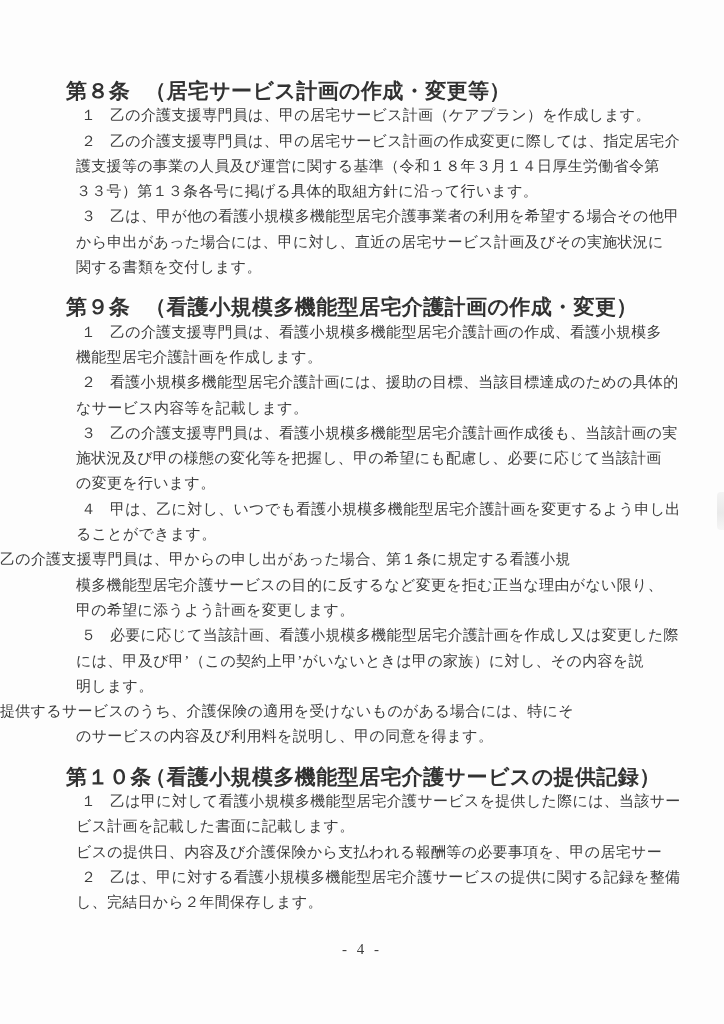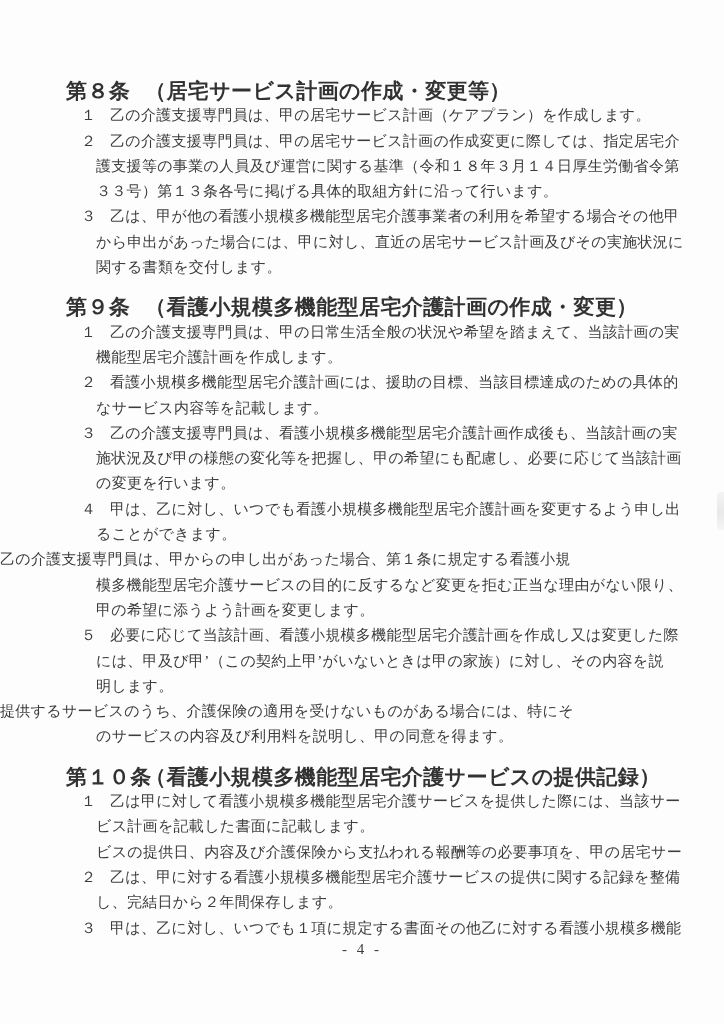--- a/index.html
+++ b/index.html
@@ -33,21 +33,21 @@
     letter-spacing:0.4px;
   }
   .h-num{display:inline-block;width:79px;}
   .ln{
     font-size:15px;
     line-height:25.3px;
     white-space:nowrap;
     letter-spacing:0.3px;
   }
   .ln.first{margin-left:81px;}
-  .ln.cont{margin-left:96px;}
+  .ln.cont{margin-left:76px;}
   .ln.pfirst{}
   .i-num{display:inline-block;width:29px;}
   .page-number{
     position:absolute;left:0;right:0;top:941px;
     text-align:center;
     font-size:15px;
     letter-spacing:3px;
     color:var(--ink);
   }
   .scan-artifact{
@@ -69,21 +69,21 @@
         <div class="ln first"><span class="i-num">１</span><span class="i-text">乙の介護支援専門員は、甲の居宅サービス計画（ケアプラン）を作成します。</span></div>
         <div class="ln first"><span class="i-num">２</span><span class="i-text">乙の介護支援専門員は、甲の居宅サービス計画の作成変更に際しては、指定居宅介</span></div>
         <div class="ln cont"><span class="i-text">護支援等の事業の人員及び運営に関する基準（令和１８年３月１４日厚生労働省令第</span></div>
         <div class="ln cont"><span class="i-text">３３号）第１３条各号に掲げる具体的取組方針に沿って行います。</span></div>
         <div class="ln first"><span class="i-num">３</span><span class="i-text">乙は、甲が他の看護小規模多機能型居宅介護事業者の利用を希望する場合その他甲</span></div>
         <div class="ln cont"><span class="i-text">から申出があった場合には、甲に対し、直近の居宅サービス計画及びその実施状況に</span></div>
         <div class="ln cont"><span class="i-text">関する書類を交付します。</span></div>
       </section>
       <section class="article">
         <div class="heading"><span class="h-num">第９条</span><span class="h-title">（看護小規模多機能型居宅介護計画の作成・変更）</span></div>
-        <div class="ln first"><span class="i-num">１</span><span class="i-text">乙の介護支援専門員は、甲の日常生活全般の状況や希望を踏まえて、当該計画の実</span></div>
+        <div class="ln first"><span class="i-num">１</span><span class="i-text">乙の介護支援専門員は、看護小規模多機能型居宅介護計画の作成、看護小規模多</span></div>
         <div class="ln cont"><span class="i-text">機能型居宅介護計画を作成します。</span></div>
         <div class="ln first"><span class="i-num">２</span><span class="i-text">看護小規模多機能型居宅介護計画には、援助の目標、当該目標達成のための具体的</span></div>
         <div class="ln cont"><span class="i-text">なサービス内容等を記載します。</span></div>
         <div class="ln first"><span class="i-num">３</span><span class="i-text">乙の介護支援専門員は、看護小規模多機能型居宅介護計画作成後も、当該計画の実</span></div>
         <div class="ln cont"><span class="i-text">施状況及び甲の様態の変化等を把握し、甲の希望にも配慮し、必要に応じて当該計画</span></div>
         <div class="ln cont"><span class="i-text">の変更を行います。</span></div>
         <div class="ln first"><span class="i-num">４</span><span class="i-text">甲は、乙に対し、いつでも看護小規模多機能型居宅介護計画を変更するよう申し出</span></div>
         <div class="ln cont"><span class="i-text">ることができます。</span></div>
         <div class="ln pfirst"><span class="i-text">乙の介護支援専門員は、甲からの申し出があった場合、第１条に規定する看護小規</span></div>
         <div class="ln cont"><span class="i-text">模多機能型居宅介護サービスの目的に反するなど変更を拒む正当な理由がない限り、</span></div>
@@ -94,18 +94,17 @@
         <div class="ln pfirst"><span class="i-text">提供するサービスのうち、介護保険の適用を受けないものがある場合には、特にそ</span></div>
         <div class="ln cont"><span class="i-text">のサービスの内容及び利用料を説明し、甲の同意を得ます。</span></div>
       </section>
       <section class="article">
         <div class="heading"><span class="h-num">第１０条</span><span class="h-title">（看護小規模多機能型居宅介護サービスの提供記録）</span></div>
         <div class="ln first"><span class="i-num">１</span><span class="i-text">乙は甲に対して看護小規模多機能型居宅介護サービスを提供した際には、当該サー</span></div>
         <div class="ln cont"><span class="i-text">ビス計画を記載した書面に記載します。</span></div>
         <div class="ln cont"><span class="i-text">ビスの提供日、内容及び介護保険から支払われる報酬等の必要事項を、甲の居宅サー</span></div>
         <div class="ln first"><span class="i-num">２</span><span class="i-text">乙は、甲に対する看護小規模多機能型居宅介護サービスの提供に関する記録を整備</span></div>
         <div class="ln cont"><span class="i-text">し、完結日から２年間保存します。</span></div>
-        <div class="ln first"><span class="i-num">３</span><span class="i-text">甲は、乙に対し、いつでも１項に規定する書面その他乙に対する看護小規模多機能</span></div>
       </section>
     </main>
   <div class="page-number">- 4 -</div>
   <div class="scan-artifact"></div>
 </div>
 
 </body></html>

